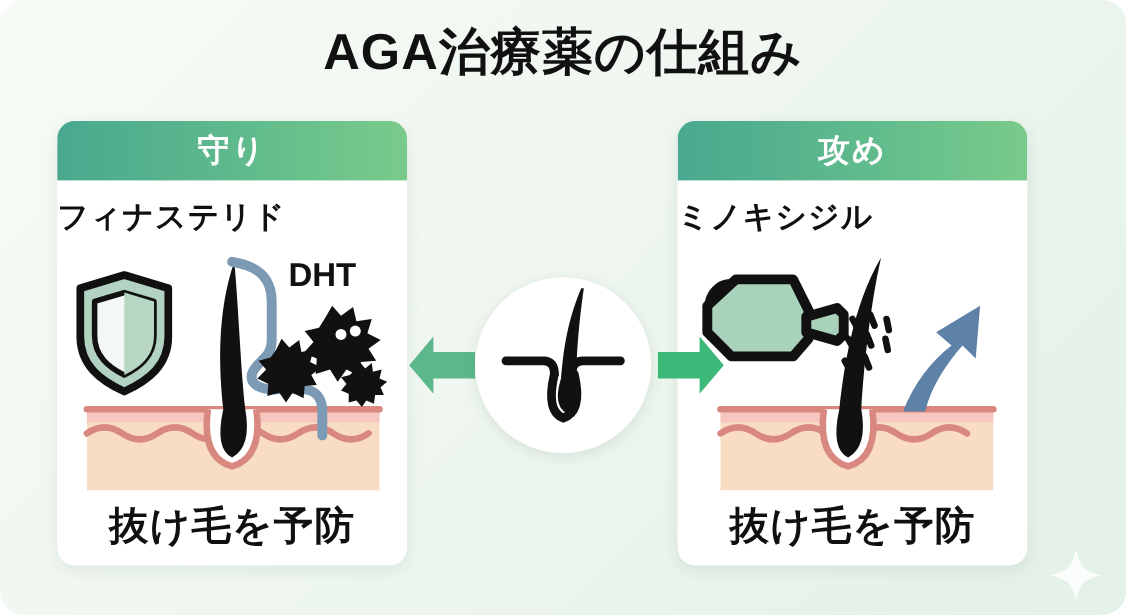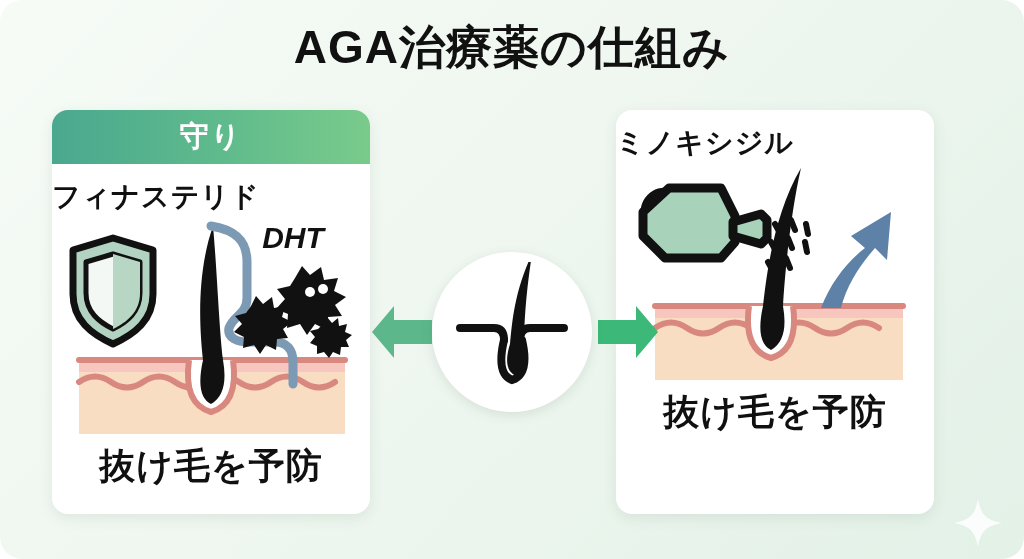--- a/index.html
+++ b/index.html
@@ -66,22 +66,21 @@
     margin-top: 14px;
     text-align: left;
     font-size: 28px;
     font-weight: 700;
     color: #101010;
     letter-spacing: 1px;
   }
   .card-art {
     position: relative;
     height: 218px;
-    margin-top: 4px;
-    font-style: italic;
+    margin-top: 16px;
   }
   .card-art svg { display: block; margin: 0 auto; }
   .card-caption {
     text-align: center;
     font-size: 36px;
     font-weight: 700;
     color: #101010;
     letter-spacing: 1px;
     margin-top: 4px;
   }
@@ -157,20 +156,21 @@
         </g>
 
         <text x="232" y="28" text-anchor="middle" font-family="Liberation Sans, sans-serif" font-size="30" font-weight="700" fill="#111111">DHT</text>
       </svg>
     </div>
 
     <div class="card-caption">抜け毛を予防</div>
   </div>
 
   <div class="card" id="card-right">
+    <div class="card-header">攻め</div>
     <div class="card-drug">ミノキシジル</div>
 
     <div class="card-art">
       <svg width="300" height="214" viewBox="0 0 300 214">
 
         <g>
           <rect x="30" y="140" width="248" height="74" fill="#f8ddc2"></rect>
           <path d="M30 140 H278 V152 H30 Z" fill="#f6c6bf"></path>
           <path d="M30 140 H278" stroke="#d9887f" stroke-width="6" fill="none" stroke-linecap="round"></path>
           <path d="M30 162 q16 -11 32 0 t32 0 t32 0 t32 0 t32 0 t32 0 t32 0" stroke="#d9887f" stroke-width="6" fill="none" stroke-linecap="round"></path>

